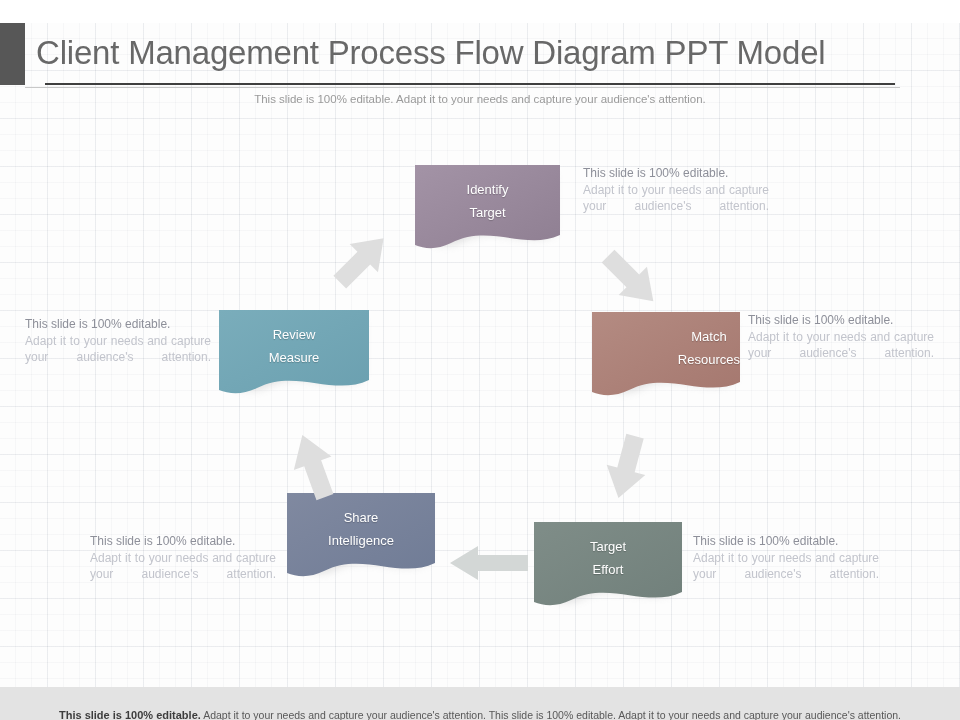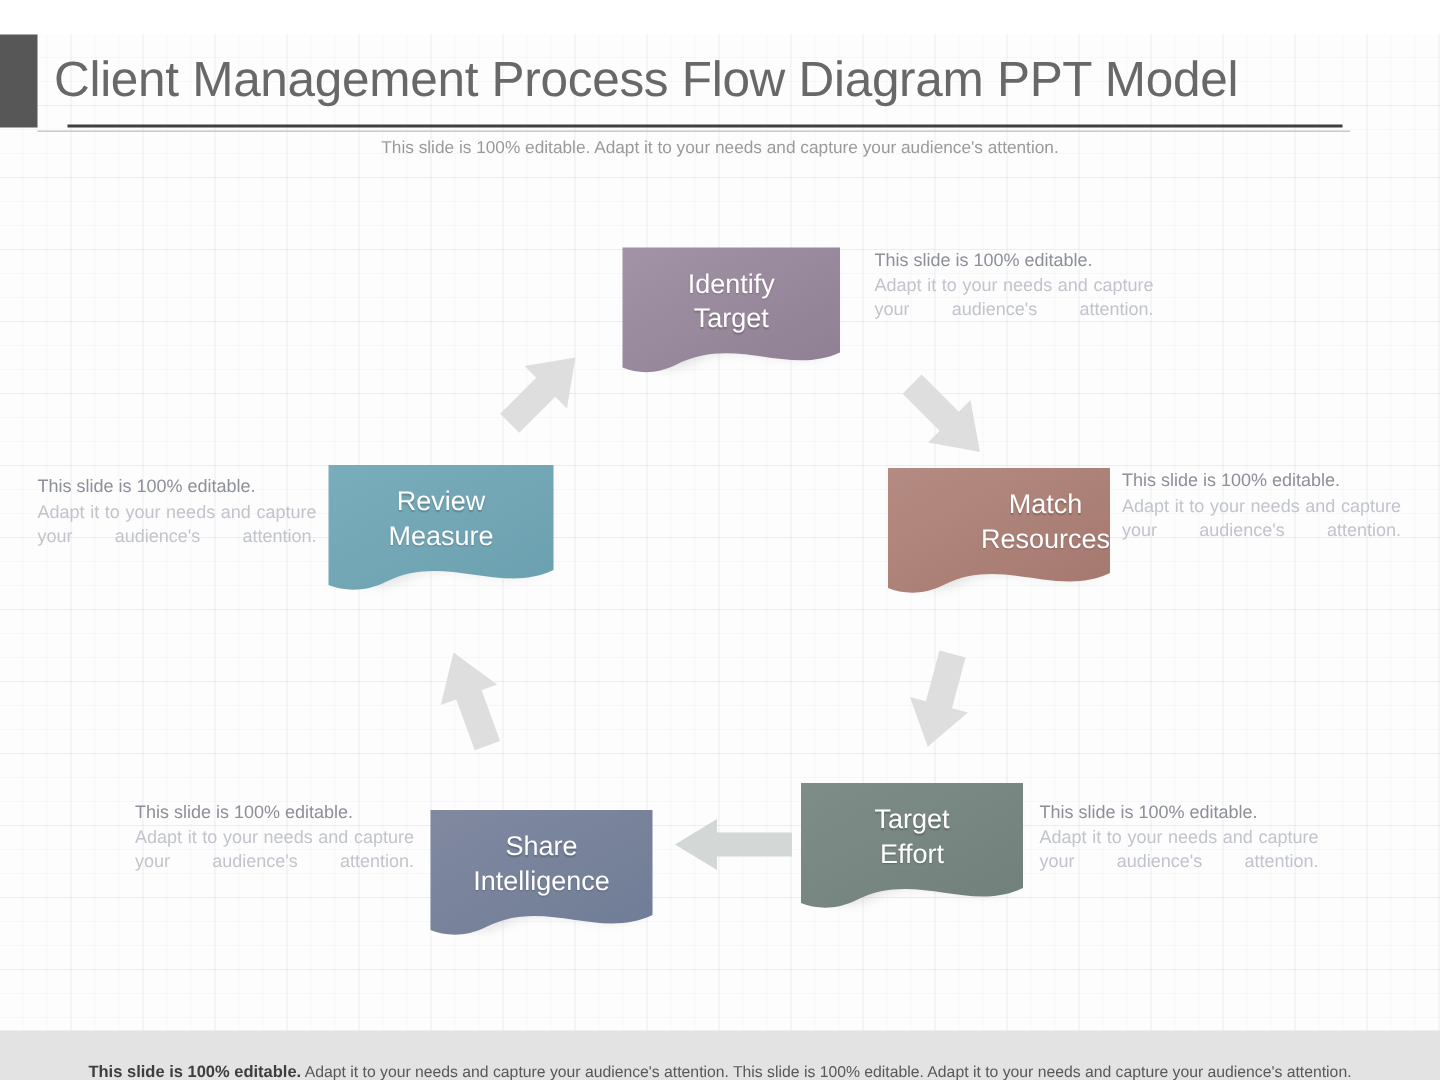--- a/index.html
+++ b/index.html
@@ -55,21 +55,21 @@
   .node .shadow{
     position:absolute;left:6px;top:10px;width:100%;height:100%;
     filter:blur(4px);opacity:.30;
   }
   .node svg{position:absolute;left:0;top:0;overflow:visible;}
   .node .label{
     position:absolute;left:0;top:0;width:100%;
     display:flex;align-items:center;justify-content:center;
     text-align:center;
     color:#ffffff;
-    font-size:18px;line-height:23px;
+    font-size:13px;line-height:23px;
     text-shadow:0 1px 1px rgba(0,0,0,.22);
     pointer-events:none;
   }
 
   
   .desc{
     position:absolute;
     font-size:12px;line-height:16.5px;
     color:#c2c4cc;
     text-align:justify;
@@ -171,21 +171,21 @@
       <span style="white-space:pre-line">Review
 Measure</span>
     </div>
   </div>
 
   <div class="desc" style="left:25px;top:293px;width:186px;">
     <span class="lead">This slide is 100% editable.</span>
     <span class="body">Adapt it to your needs and capture your audience's attention.</span>
   </div>
 
-  <div class="node" id="node-share-intelligence" style="left:287px;top:517px;width:148px;height:80px;">
+  <div class="node" id="node-share-intelligence" style="left:287px;top:470px;width:148px;height:80px;">
     <svg class="shadow" width="148" height="95" viewBox="0 0 148 95">
       <path d="M0,0 H148 V70 C112,87 76,58 37,78 C23,85 10,84 0,80 Z" fill="#9a9a9a"></path>
     </svg>
     <svg width="148" height="95" viewBox="0 0 148 95">
       <defs>
         <linearGradient id="g-share-intelligence" x1="0" y1="0" x2="1" y2="1">
           <stop offset="0%" stop-color="#8089a0"></stop>
           <stop offset="100%" stop-color="#707c96"></stop>
         </linearGradient>
       </defs>

